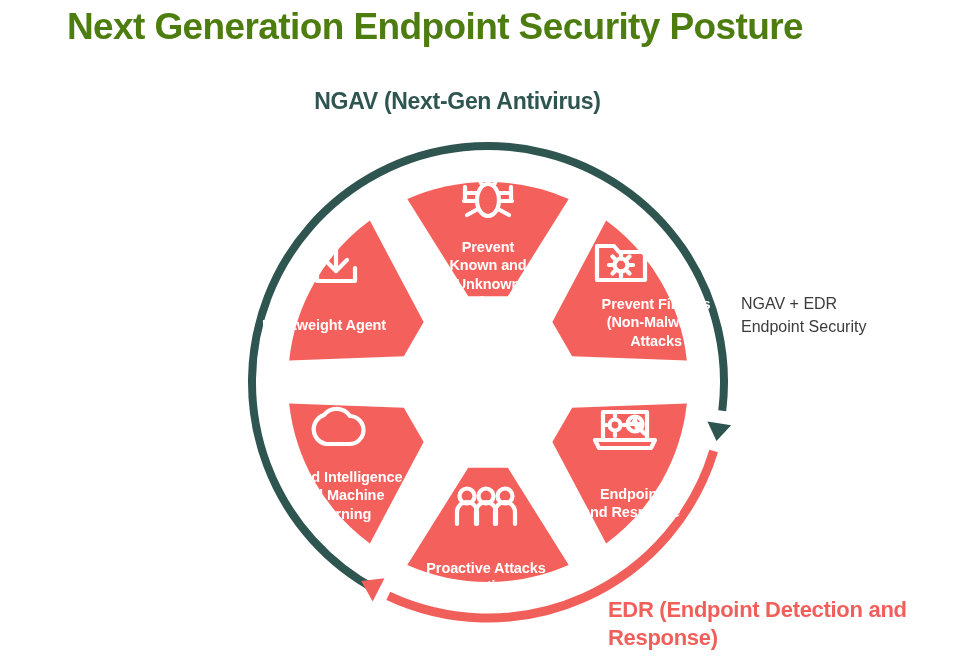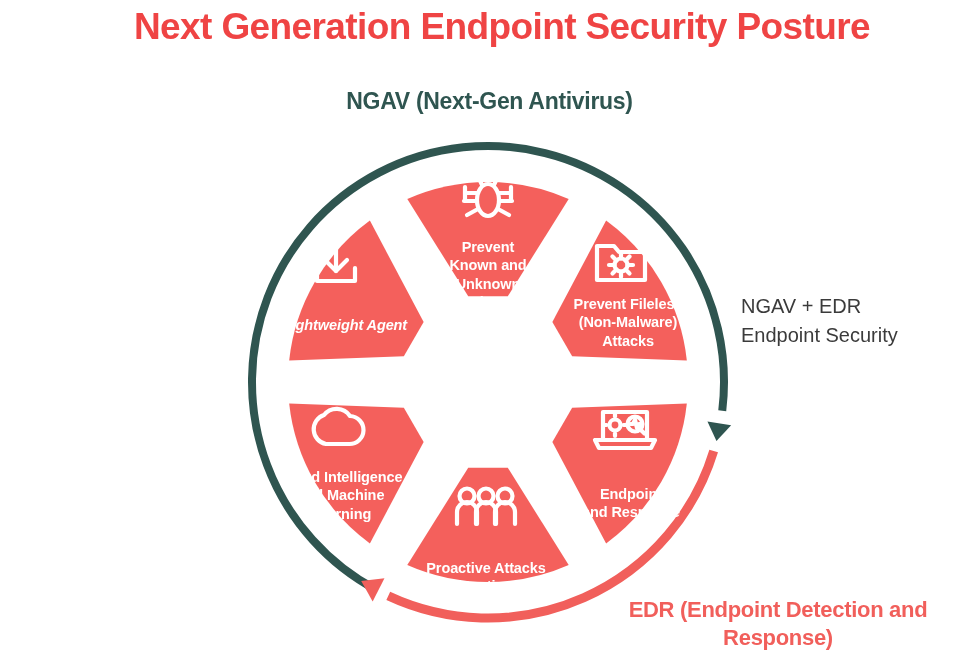--- a/index.html
+++ b/index.html
@@ -14,60 +14,58 @@
     overflow: hidden;
     font-family: "Liberation Sans", sans-serif;
     color: #2b2b2b;
   }
 
   #page-title {
     position: absolute;
     left: 0;
     top: 6px;
     width: 870px;
-    text-align: right;
+    text-align: center;
     font-size: 37px;
     font-weight: bold;
     letter-spacing: -0.6px;
-    color: #ef4444;
+    color: #4d7c0f;
     font-family: "Liberation Sans", sans-serif;
   }
 
   #ngav-label {
     position: absolute;
     left: 0;
     top: 88px;
     width: 915px;
     text-align: center;
     font-size: 23px;
     font-weight: bold;
     letter-spacing: -0.3px;
     color: #2f5550;
-    margin-left: 32px;
   }
 
   #edr-label {
     position: absolute;
     left: 608px;
     top: 596px;
     width: 340px;
     font-size: 22px;
     font-weight: bold;
     line-height: 1.28;
     letter-spacing: -0.3px;
     color: #f15f5b;
-    text-align: center;
   }
 
   #summary-text {
     position: absolute;
     left: 741px;
     top: 292px;
     width: 230px;
-    font-size: 20px;
+    font-size: 16px;
     line-height: 1.45;
     color: #3b3b3b;
     font-weight: normal;
   }
 
   #wheel-stage {
     position: absolute;
     left: 0;
     top: 0;
     width: 977px;
@@ -191,25 +189,25 @@
       </g>
     </g>
   </svg>
 
   
   <div id="seg-labels">
       <div class="seg-label narrow" style="left: 440px; top: 275px;">Prevent
 Known and
 Unknown
 Malware</div>
-      <div class="seg-label narrow" style="left: 580px; top: 322px;">Prevent Fileless
+      <div class="seg-label narrow" style="left: 608px; top: 322px;">Prevent Fileless
 (Non-Malware)
 Attacks</div>
       <div class="seg-label narrow" style="left: 583px; top: 503px;">Endpoint
 and Response</div>
       <div class="seg-label narrow" style="left: 438px; top: 577px;">Proactive Attacks
 Hunting</div>
       <div class="seg-label narrow" style="left: 293px; top: 495px;">Cloud Intelligence
 and Machine
 Learning</div>
-      <div class="seg-label wide" style="left: 297px; top: 325px; font-style: italic;">Lightweight Agent</div>
+      <div class="seg-label wide" style="left: 276px; top: 325px;">Lightweight Agent</div>
     </div>
 </div>
 
 </body></html>

